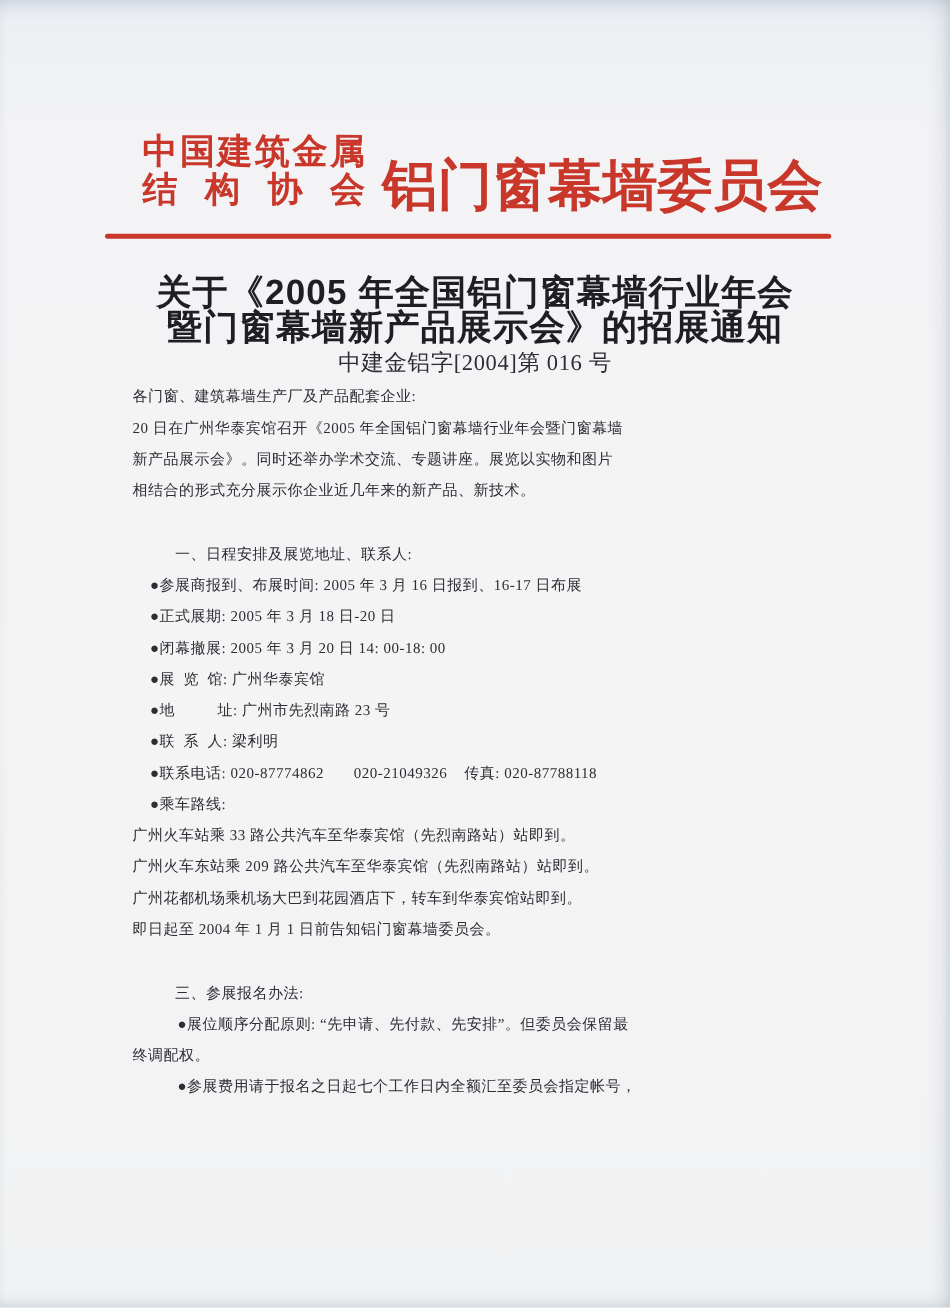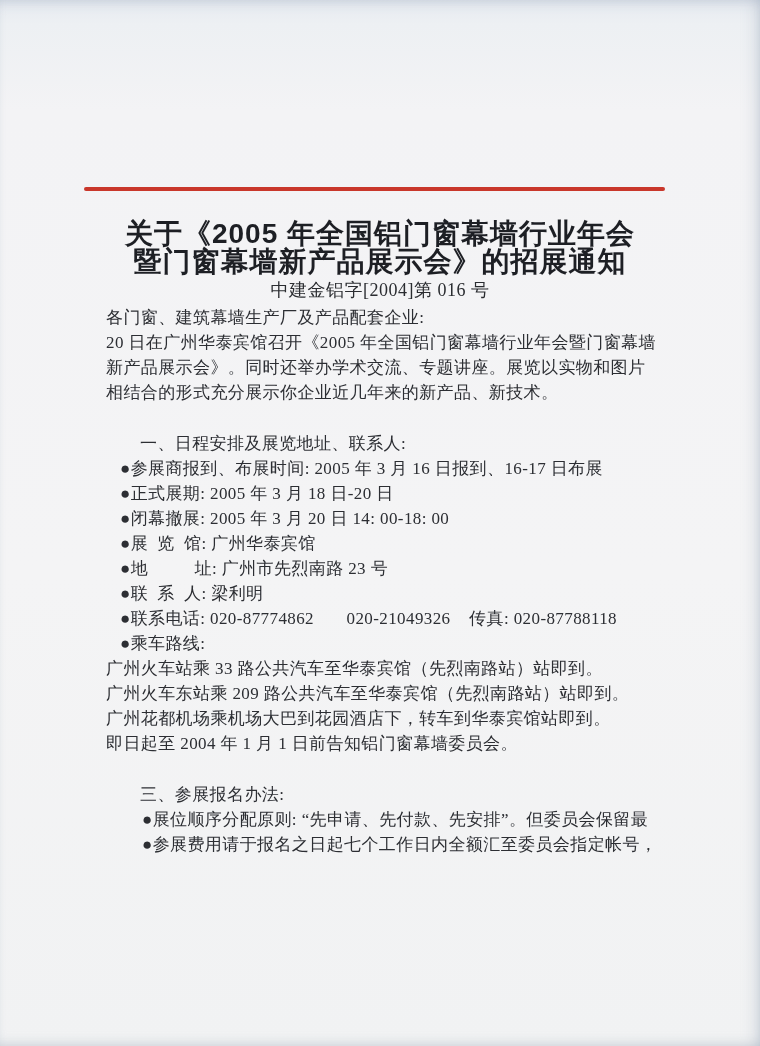--- a/index.html
+++ b/index.html
@@ -82,35 +82,42 @@
 
   
   .doc-body {
     position: absolute;
     left: 106px;
     top: 305px;
     width: 572px;
     color: #2c2e33;
   }
   .ln {
-    font-size: 17px;
+    font-size: 12px;
     line-height: 25px;
     white-space: pre;
     letter-spacing: 0.4px;
   }
   .ln.flush   { margin-left: 0; }
   .ln.indent  { margin-left: 36px; }
   .ln.bullet  { margin-left: 14px; }
   .ln.heading { margin-left: 34px; margin-top: 26px; }
 </style>
 </head>
 <body>
 
 <div class="page">
 
+  <div class="letterhead">
+    <div class="org">
+      <div class="org-l1">中国建筑金属</div>
+      <div class="org-l2">结构协会</div>
+    </div>
+    <div class="committee">铝门窗幕墙委员会</div>
+  </div>
 
   <div class="rule"></div>
 
   <div class="title-block">
     <div class="t-line">关于《2005 年全国铝门窗幕墙行业年会</div>
     <div class="t-line">暨门窗幕墙新产品展示会》的招展通知</div>
     <div class="doc-no">中建金铝字[2004]第 016 号</div>
   </div>
 
   <div class="doc-body">
@@ -126,16 +133,17 @@
       <div class="ln bullet">●地          址: 广州市先烈南路 23 号</div>
       <div class="ln bullet">●联  系  人: 梁利明</div>
       <div class="ln bullet">●联系电话: 020-87774862       020-21049326    传真: 020-87788118</div>
       <div class="ln bullet">●乘车路线:</div>
       <div class="ln flush">广州火车站乘 33 路公共汽车至华泰宾馆（先烈南路站）站即到。</div>
       <div class="ln flush">广州火车东站乘 209 路公共汽车至华泰宾馆（先烈南路站）站即到。</div>
       <div class="ln flush">广州花都机场乘机场大巴到花园酒店下，转车到华泰宾馆站即到。</div>
       <div class="ln flush">即日起至 2004 年 1 月 1 日前告知铝门窗幕墙委员会。</div>
       <div class="ln heading">三、参展报名办法:</div>
       <div class="ln indent">●展位顺序分配原则: “先申请、先付款、先安排”。但委员会保留最</div>
+      <div class="ln flush">终调配权。</div>
       <div class="ln indent">●参展费用请于报名之日起七个工作日内全额汇至委员会指定帐号，</div>
     </div>
 
 </div>
 
 </body></html>

